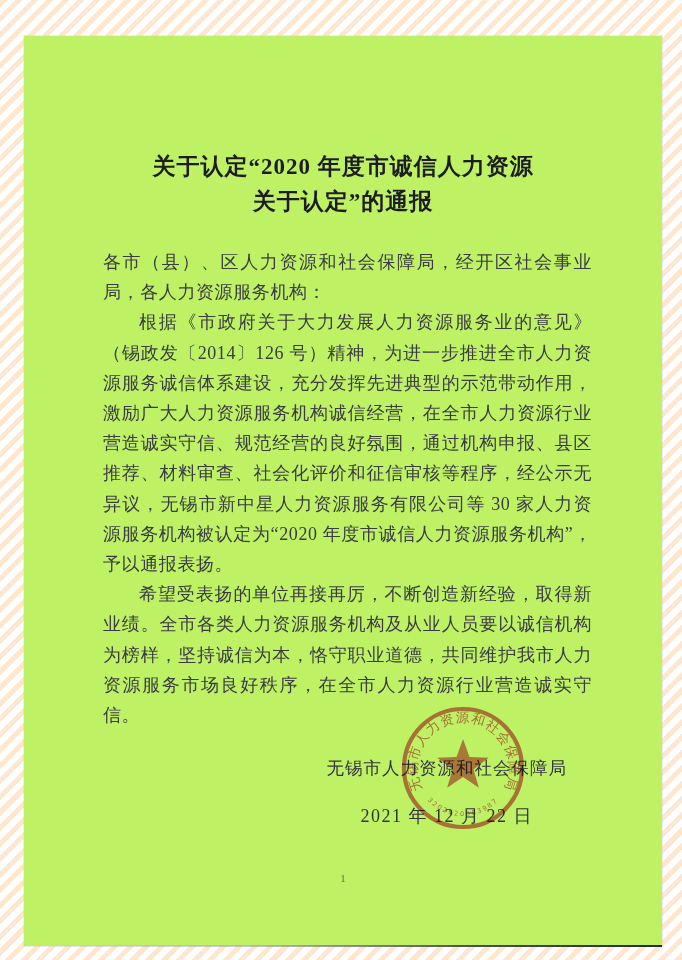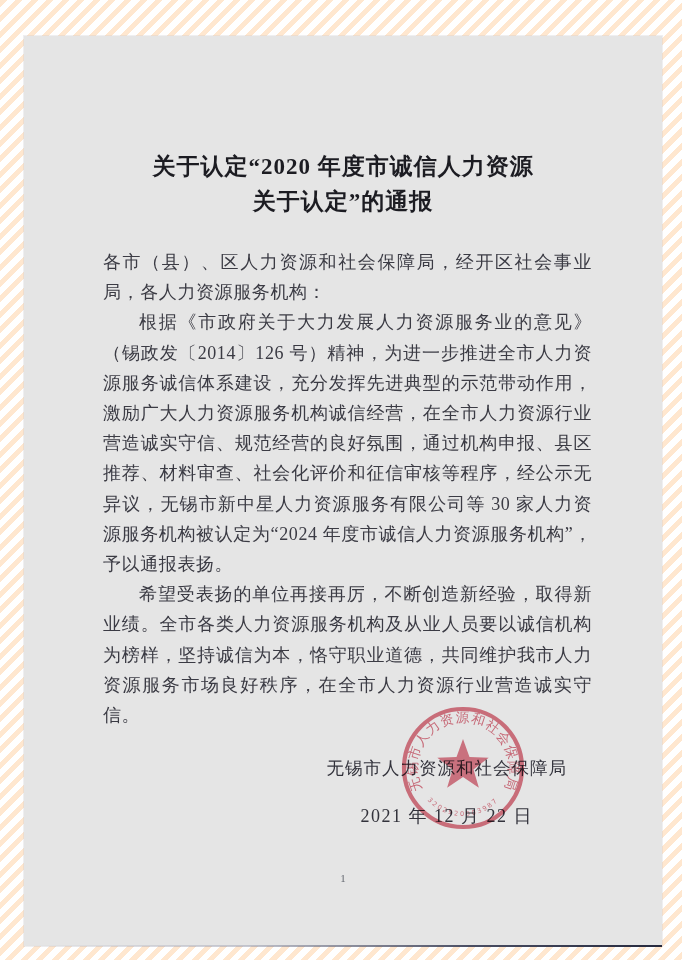--- a/index.html
+++ b/index.html
@@ -10,21 +10,21 @@
     font-family: "Liberation Serif", "DejaVu Serif", serif;
     background: repeating-linear-gradient(
       135deg,
       #ffe7cf 0px, #ffe7cf 5px,
       #ffffff 5px, #ffffff 11px
     );
   }
   .page {
     position: absolute;
     left: 24px; top: 36px; right: 20px; bottom: 14px;
-    background: #e5e5e5;
+    background: #bef264;
     box-shadow: 0 0 0 1px rgba(190,190,200,0.25);
   }
   .page::after {
     content: "";
     position: absolute;
     left: 0; right: 0; bottom: -1px; height: 2px;
     background: linear-gradient(90deg,
       rgba(120,120,140,0) 0%,
       rgba(125,130,155,0.35) 35%,
       #4a4e63 70%,
@@ -93,21 +93,21 @@
 
 <div class="page">
 
   <h1 class="title">
     <span>关于认定“2020 年度市诚信人力资源</span>
     <span>关于认定”的通报</span>
   </h1>
 
   <div class="body-text">
     <p>各市（县）、区人力资源和社会保障局，经开区社会事业局，各人力资源服务机构：</p>
-    <p class="indent">根据《市政府关于大力发展人力资源服务业的意见》（锡政发〔2014〕126 号）精神，为进一步推进全市人力资源服务诚信体系建设，充分发挥先进典型的示范带动作用，激励广大人力资源服务机构诚信经营，在全市人力资源行业营造诚实守信、规范经营的良好氛围，通过机构申报、县区推荐、材料审查、社会化评价和征信审核等程序，经公示无异议，无锡市新中星人力资源服务有限公司等 30 家人力资源服务机构被认定为“2024 年度市诚信人力资源服务机构”，予以通报表扬。</p>
+    <p class="indent">根据《市政府关于大力发展人力资源服务业的意见》（锡政发〔2014〕126 号）精神，为进一步推进全市人力资源服务诚信体系建设，充分发挥先进典型的示范带动作用，激励广大人力资源服务机构诚信经营，在全市人力资源行业营造诚实守信、规范经营的良好氛围，通过机构申报、县区推荐、材料审查、社会化评价和征信审核等程序，经公示无异议，无锡市新中星人力资源服务有限公司等 30 家人力资源服务机构被认定为“2020 年度市诚信人力资源服务机构”，予以通报表扬。</p>
     <p class="indent">希望受表扬的单位再接再厉，不断创造新经验，取得新业绩。全市各类人力资源服务机构及从业人员要以诚信机构为榜样，坚持诚信为本，恪守职业道德，共同维护我市人力资源服务市场良好秩序，在全市人力资源行业营造诚实守信。</p>
   </div>
 
   <div class="sign-block">
     <div class="agency">无锡市人力资源和社会保障局</div>
     <div class="date">2021 年 12 月 22 日</div>
   </div>
 
   <div class="seal">
     <svg width="130" height="130" viewBox="0 0 130 130">

